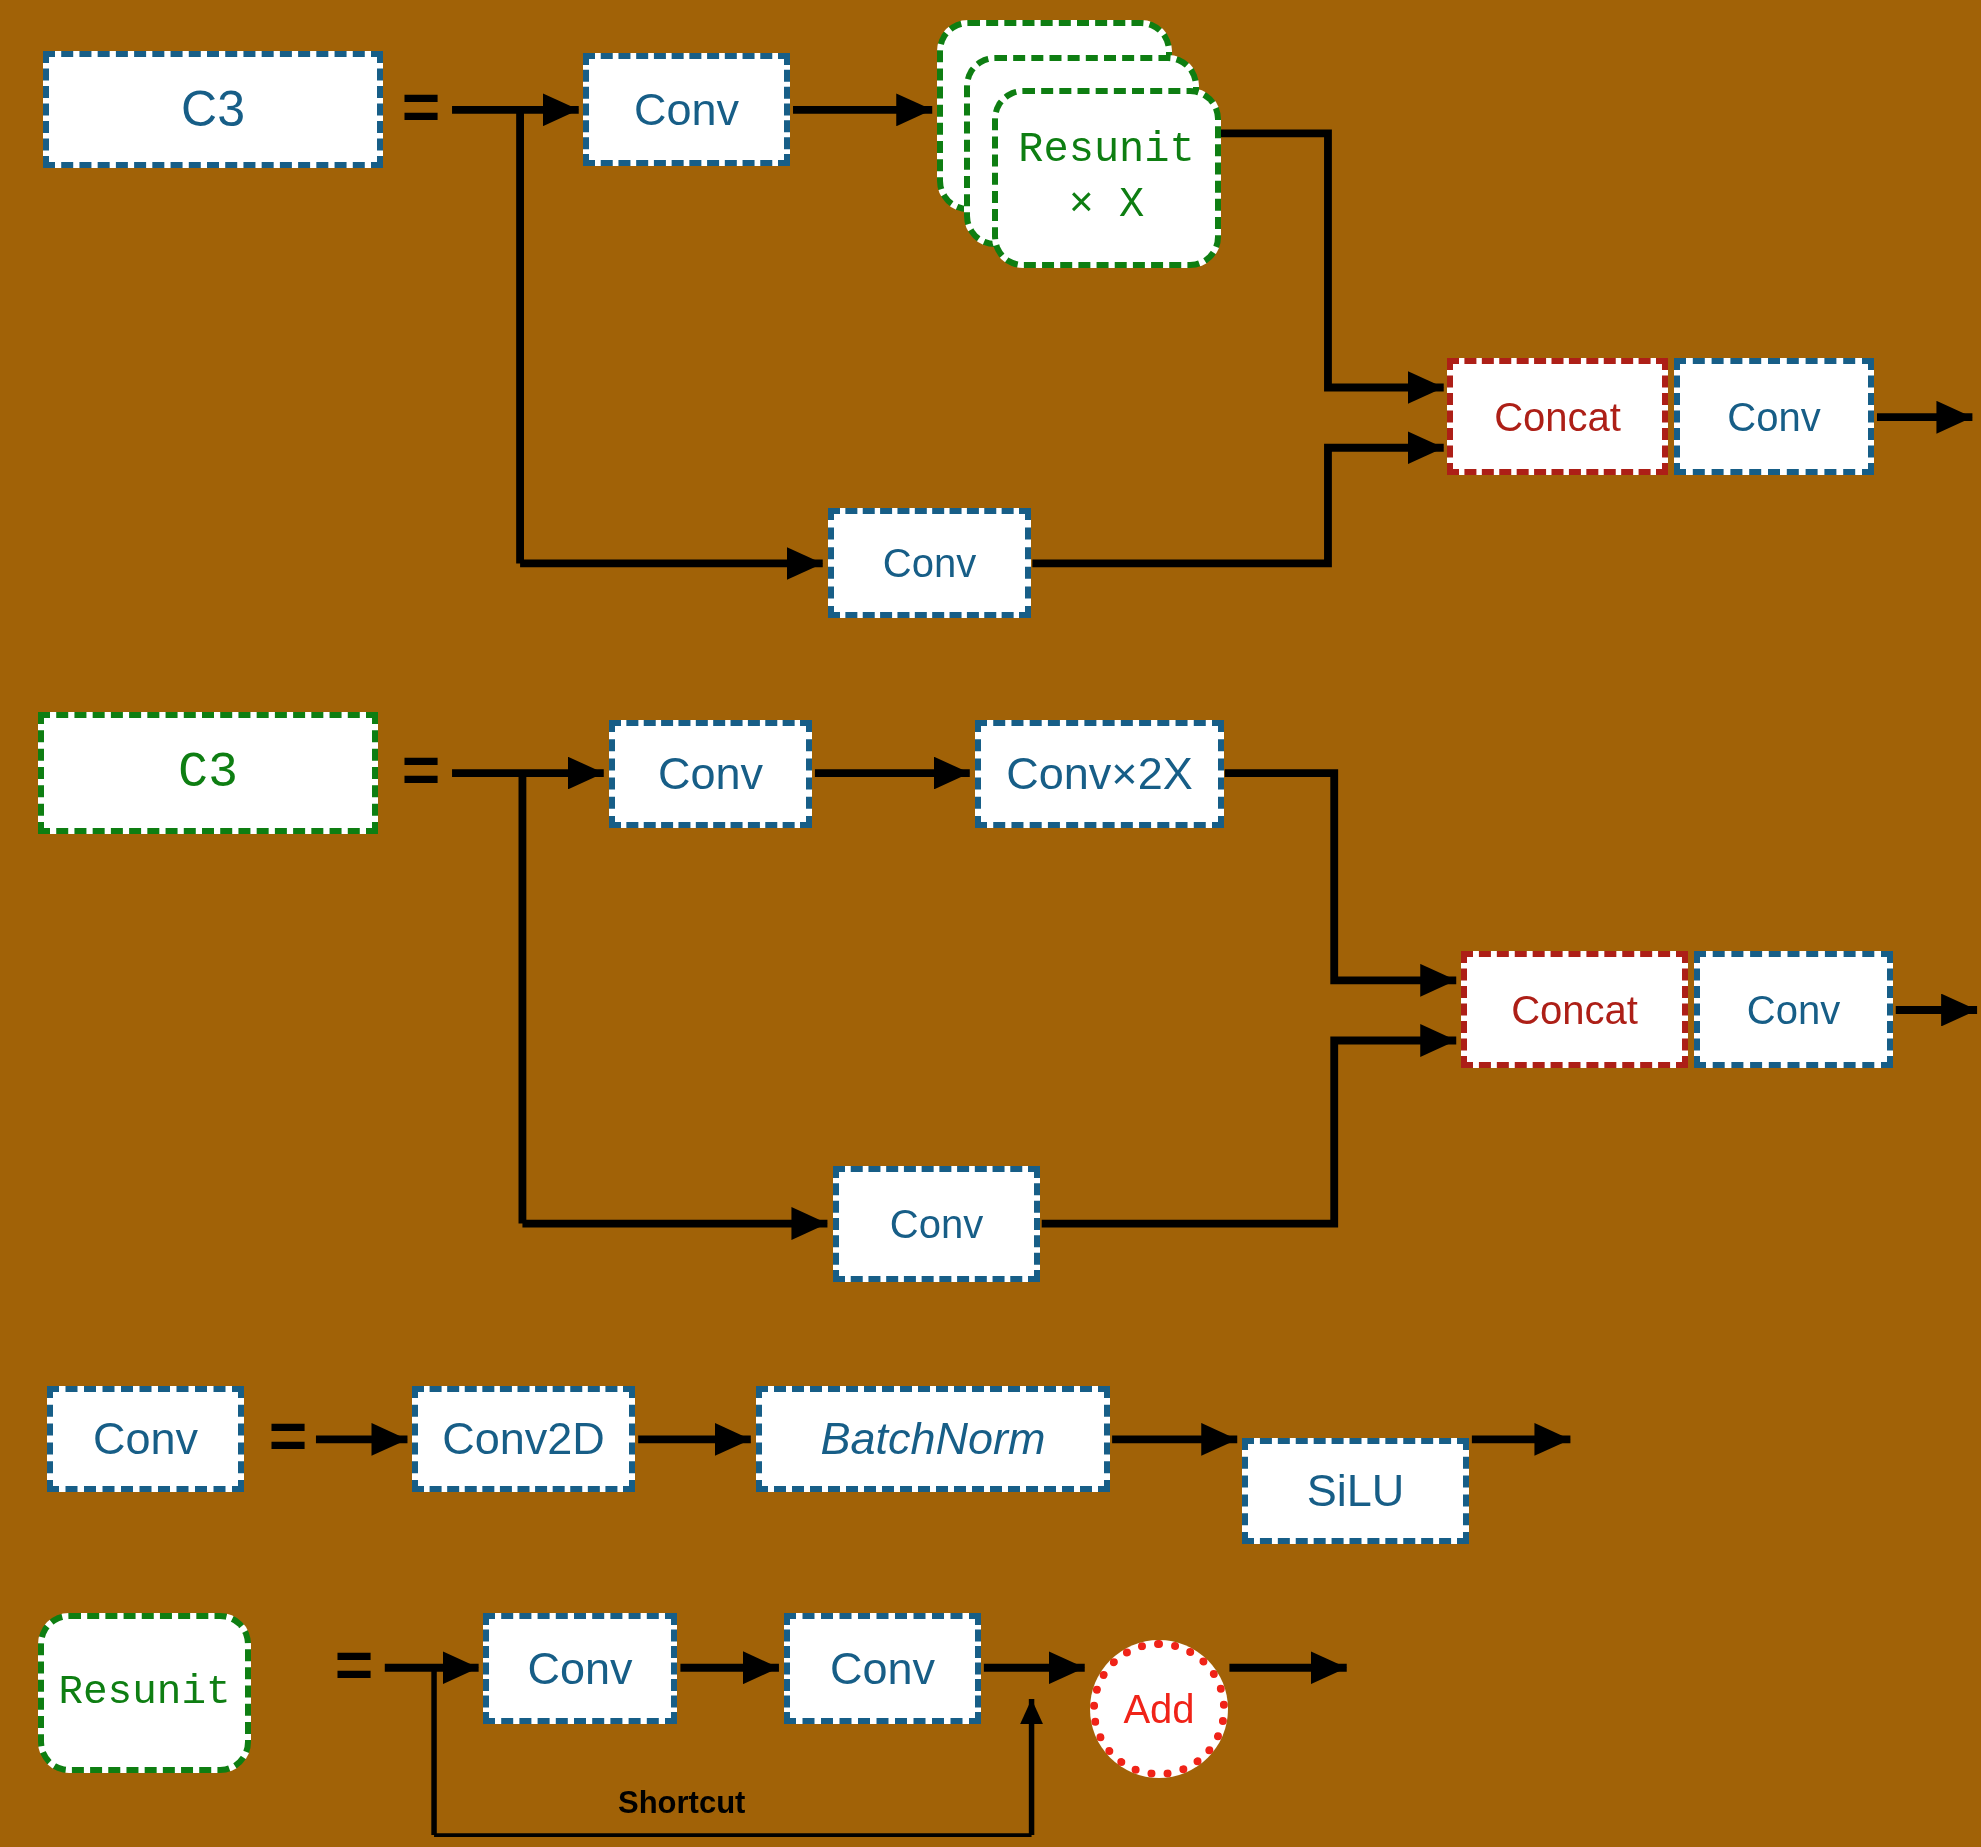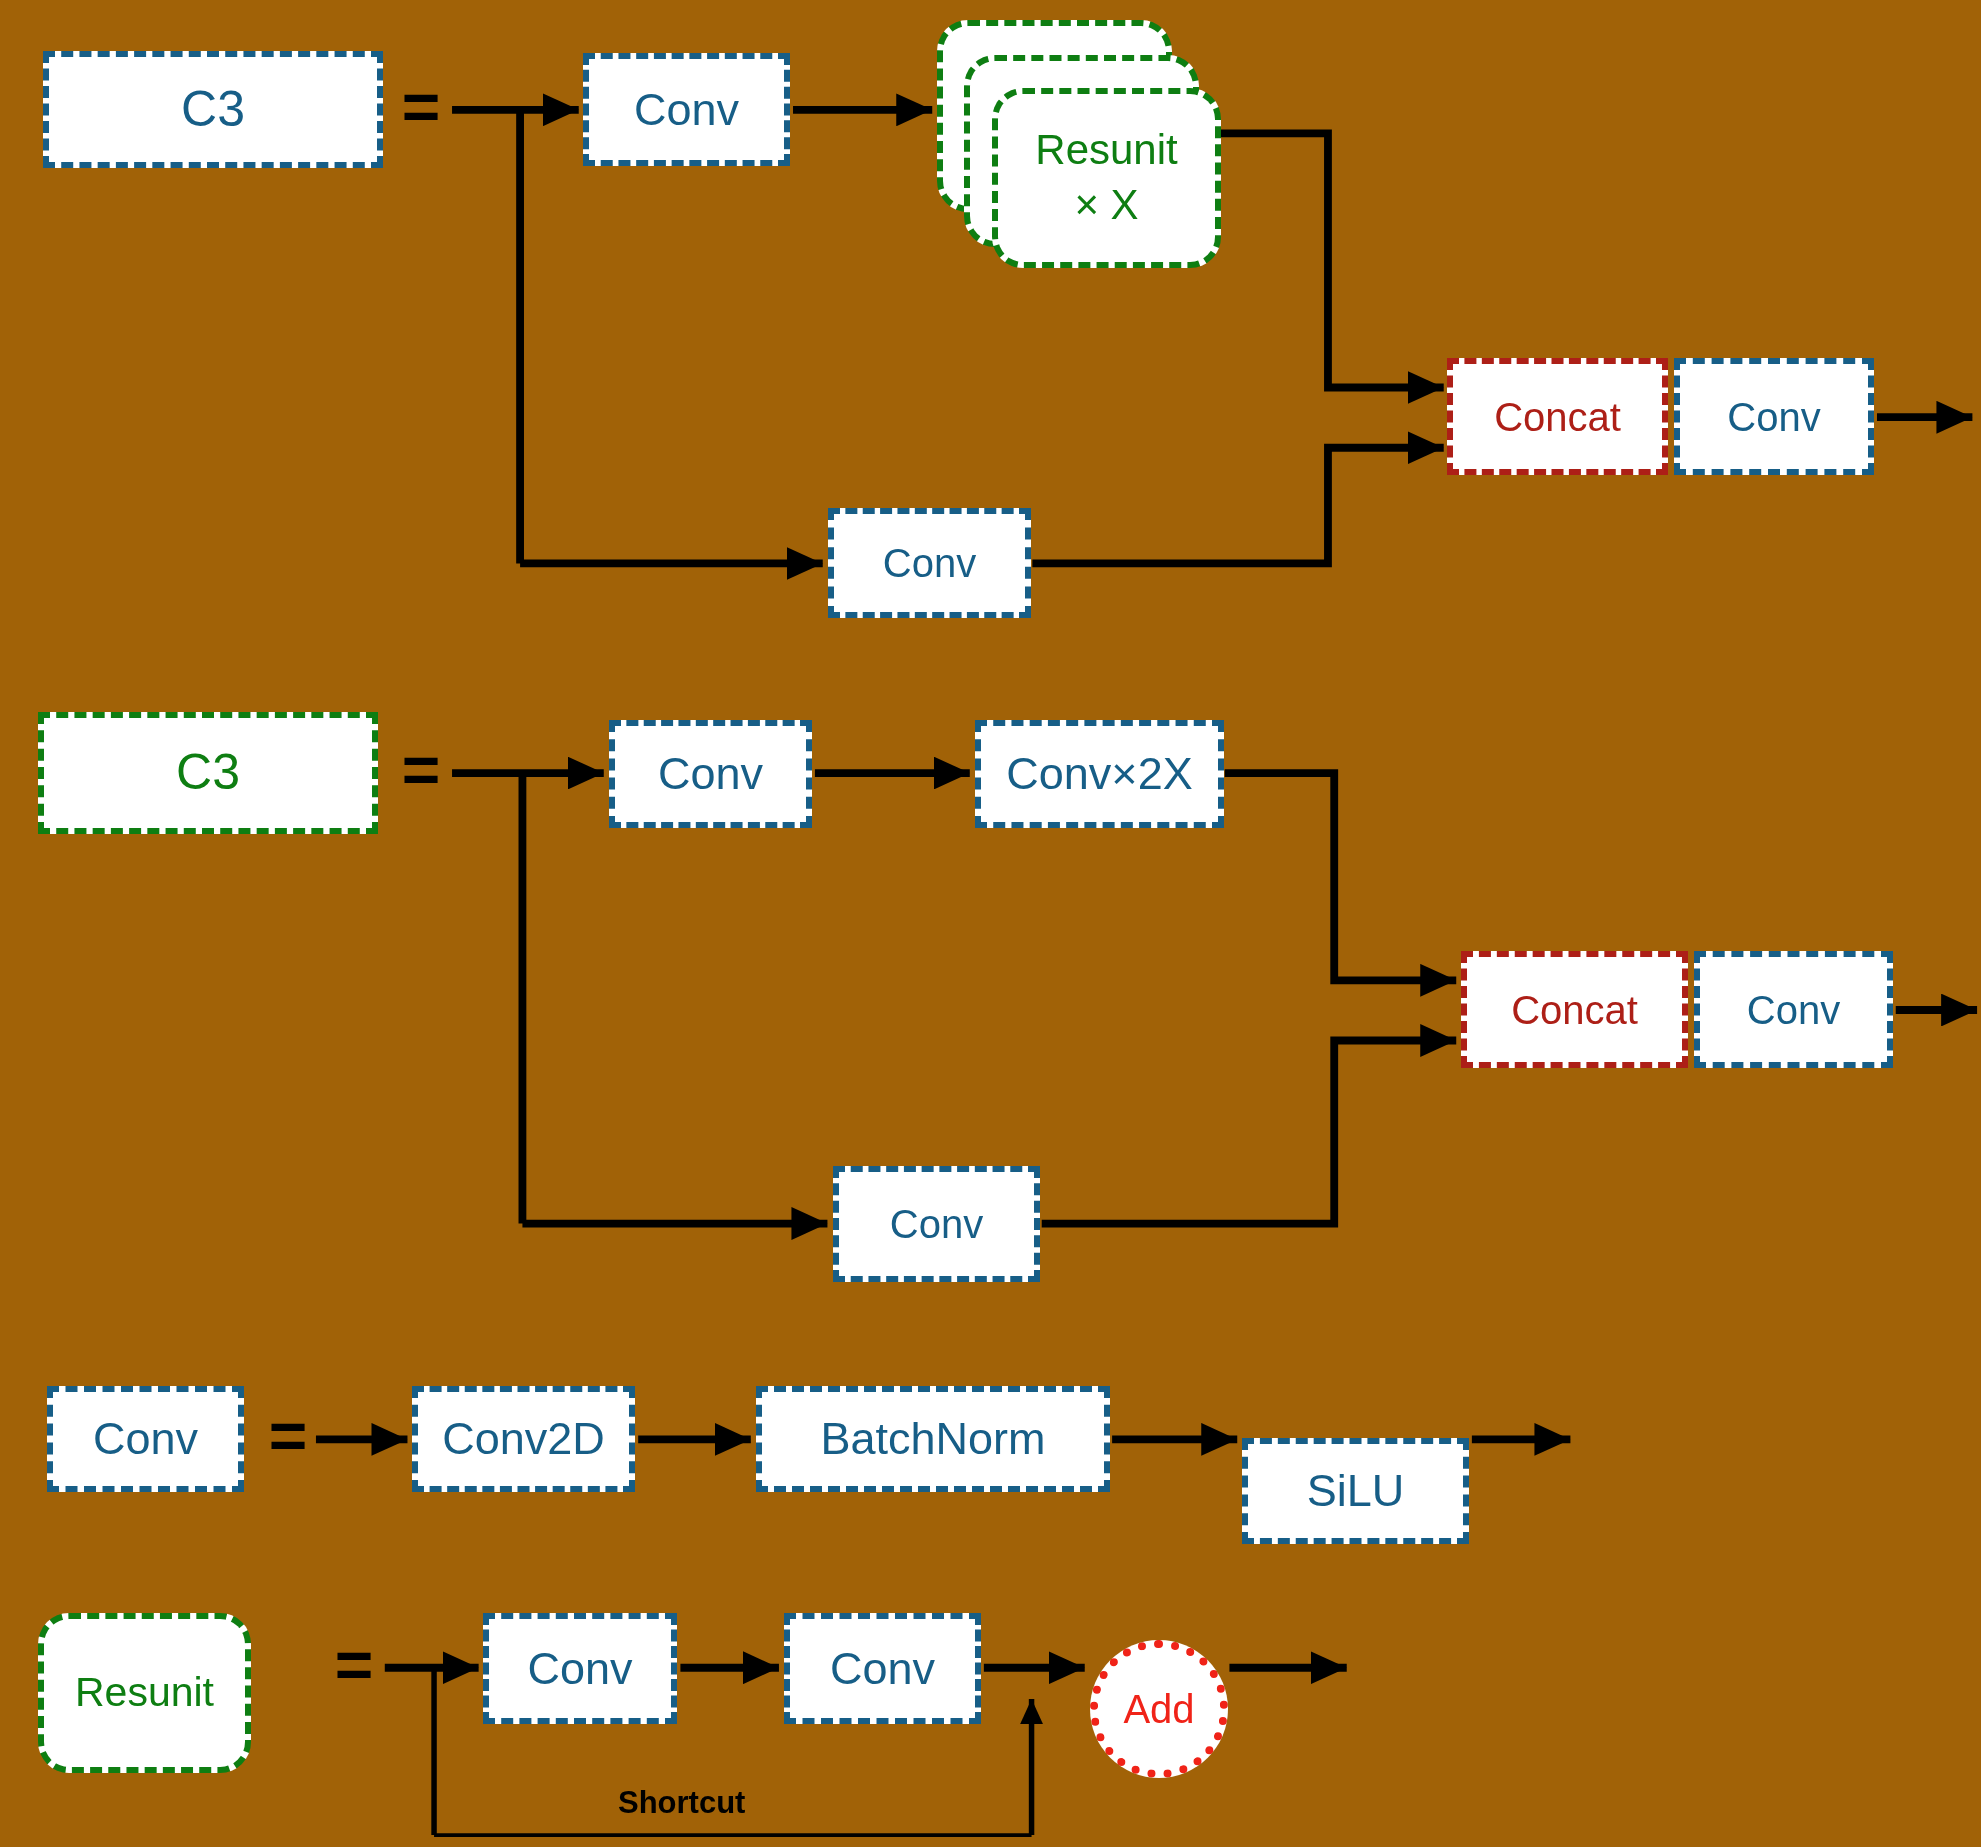--- a/index.html
+++ b/index.html
@@ -21,21 +21,21 @@
     box-sizing:border-box;
     display:flex;
     flex-direction:column;
     align-items:center;
     justify-content:center;
     background:#ffffff;
     text-align:center;
     line-height:1.15;
   }
   .blue{border:6.3px dashed var(--blue,#175E87);color:var(--blue,#175E87);}
-  .green{border:6.3px dashed var(--green,#0E7E12);color:var(--green,#0E7E12);}
+  .green{border:6.3px dashed var(--green,#0E7E12);color:var(--green,#0E7E12);font-family:Liberation Mono, monospace;}
   .red{border:6.3px dashed var(--concat_red,#AD1F17);color:var(--concat_red,#AD1F17);}
   .round{border-radius:31px;}
   .addcircle{
     border:8.6px dotted var(--add_red,#F02318);
     color:var(--add_red,#F02318);
     border-radius:50%;
   }
   .f64{font-size:50px;}
   .f58{font-size:45px;}
   .f56{font-size:40px;}
@@ -143,21 +143,21 @@
     <span>Conv</span>
   </div>
 
   <div class="node blue f58" style="left:47px;top:1386px;width:197px;height:106px;">
     <span>Conv</span>
   </div>
   <div class="eq" style="left:288px;top:1439px;">=</div>
   <div class="node blue f58" style="left:412px;top:1386px;width:223px;height:106px;">
     <span>Conv2D</span>
   </div>
-  <div class="node blue f58" style="left:756px;top:1386px;width:354px;height:106px;">
+  <div class="node blue f58" style="left:756px;top:1386px;width:354px;height:106px;font-style:italic;">
     <span>BatchNorm</span>
   </div>
   <div class="node blue f58" style="left:1242px;top:1438px;width:227px;height:106px;">
     <span>SiLU</span>
   </div>
 
   <div class="node green round f52" style="left:38px;top:1613px;width:213px;height:160px;">
     <span>Resunit</span>
   </div>
   <div class="eq" style="left:354px;top:1668px;">=</div>

